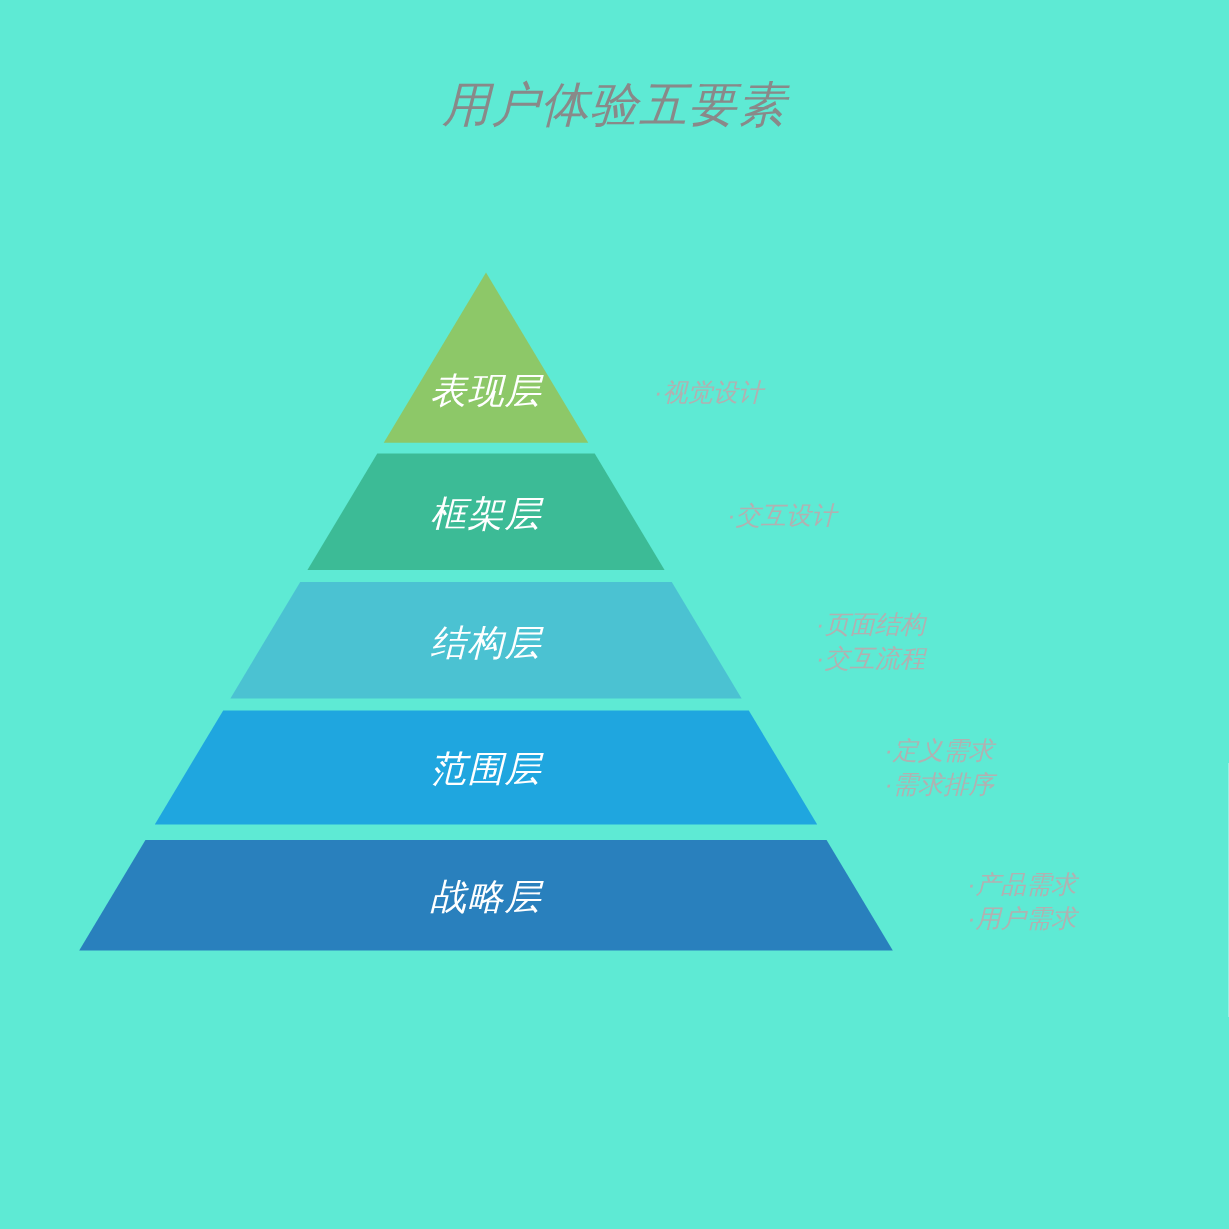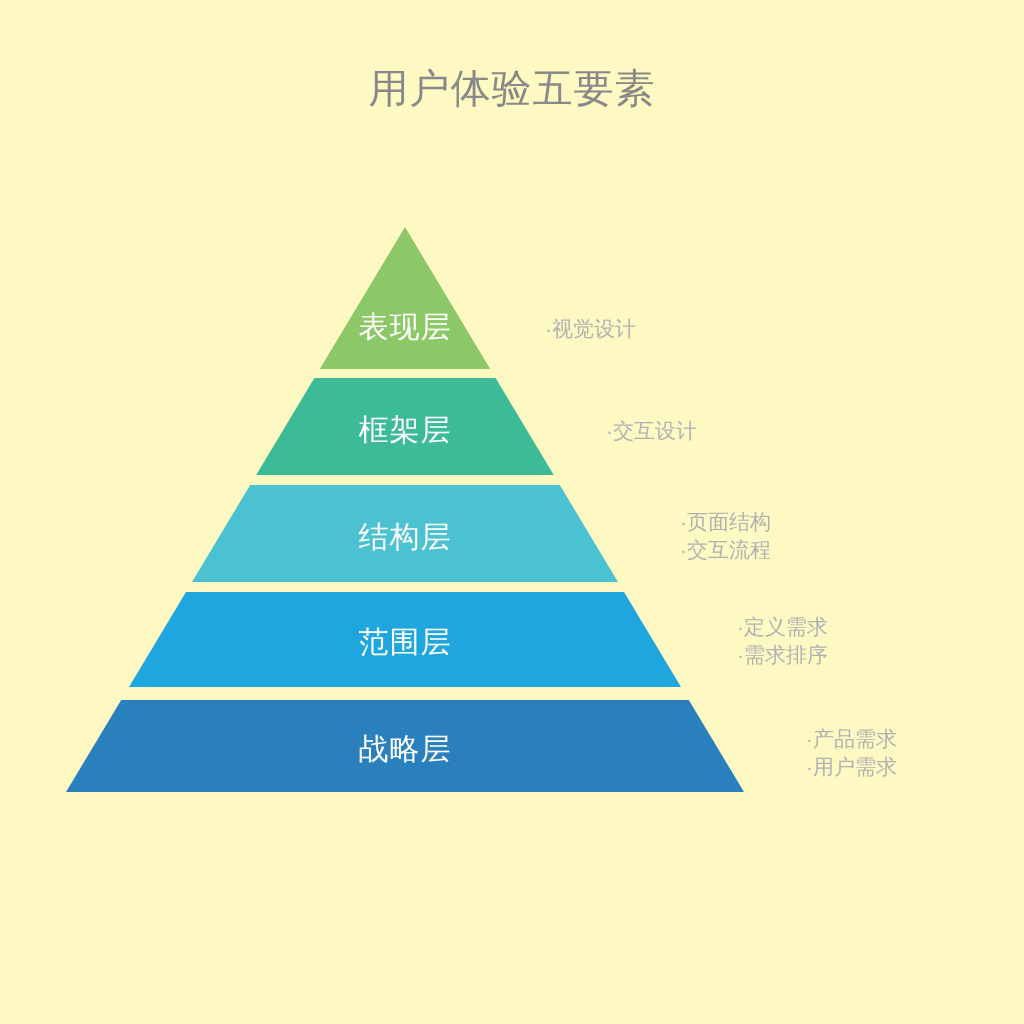--- a/index.html
+++ b/index.html
@@ -8,21 +8,22 @@
     background: #ffffff;
     width: 1024px;
     height: 1024px;
     overflow: hidden;
     font-family: "Liberation Sans", sans-serif;
   }
   .stage {
     position: relative;
     width: 1024px;
     height: 1024px;
-    background: #fef9c3;
+    background: #5eead4;
+    font-style: italic;
   }
   svg {
     position: absolute;
     top: 0;
     left: 0;
   }
   .diagram-title {
     font-family: "Liberation Sans", sans-serif;
     font-size: 40px;
     letter-spacing: 1px;

